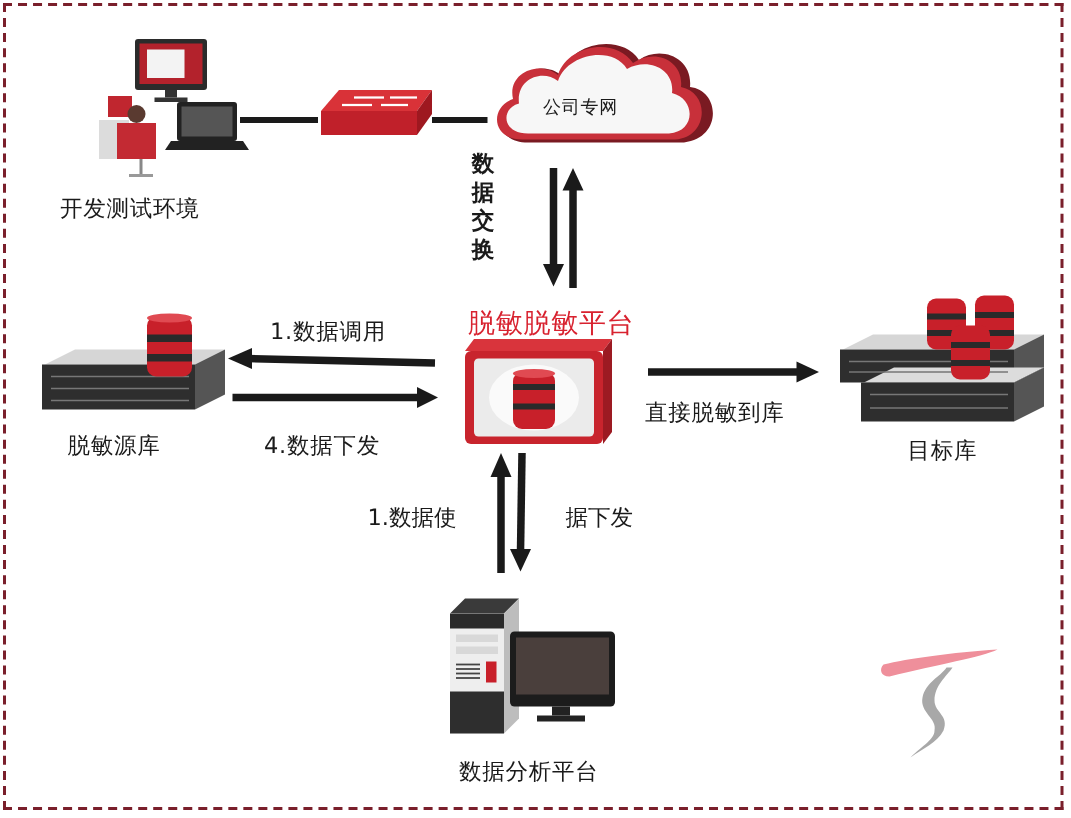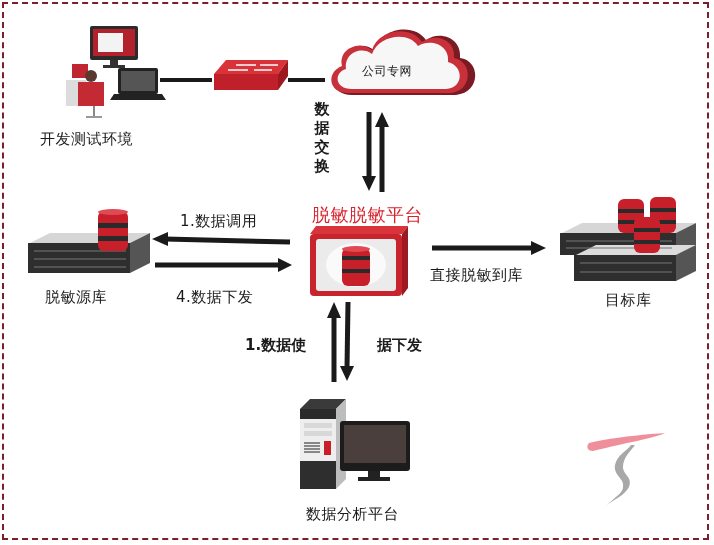--- a/index.html
+++ b/index.html
@@ -3,21 +3,21 @@
 <meta charset="utf-8">
 <style>
   html, body { margin: 0; padding: 0; background: #ffffff; }
   body { width: 714px; height: 545px; position: relative; overflow: hidden;
          font-family: "DejaVu Sans", "Liberation Sans", sans-serif; }
   .frame { position: absolute; left: 2px; top: 2px; width: 707px; height: 538px;
            border: 2px dashed #7a1f2b; box-sizing: border-box; }
   .lbl { position: absolute; font-size: 15px; font-weight: normal; color: #1a1a1a; white-space: nowrap; letter-spacing: 0.5px; }
   .lbl-red { color: #d8222f; font-size: 18px; }
   .vtext { position: absolute; width: 18px; font-size: 15px; font-weight: bold; color: #1a1a1a; line-height: 19px; text-align: center; }
-  .two-line { position: absolute; font-size: 15px; font-weight: bold; color: #1a1a1a; line-height: 22px; width: 80px; }
+  .two-line { position: absolute; font-size: 15px; font-weight: normal; color: #1a1a1a; line-height: 22px; width: 80px; }
   svg { position: absolute; overflow: visible; }
 </style>
 </head>
 <body>
 
 <div class="frame"></div>
 
 <svg width="714" height="545" style="left:0;top:0">
   <line x1="160" y1="80" x2="212" y2="80" stroke="#1a1a1a" stroke-width="4"></line>
   <line x1="288" y1="80" x2="325" y2="80" stroke="#1a1a1a" stroke-width="4"></line>

